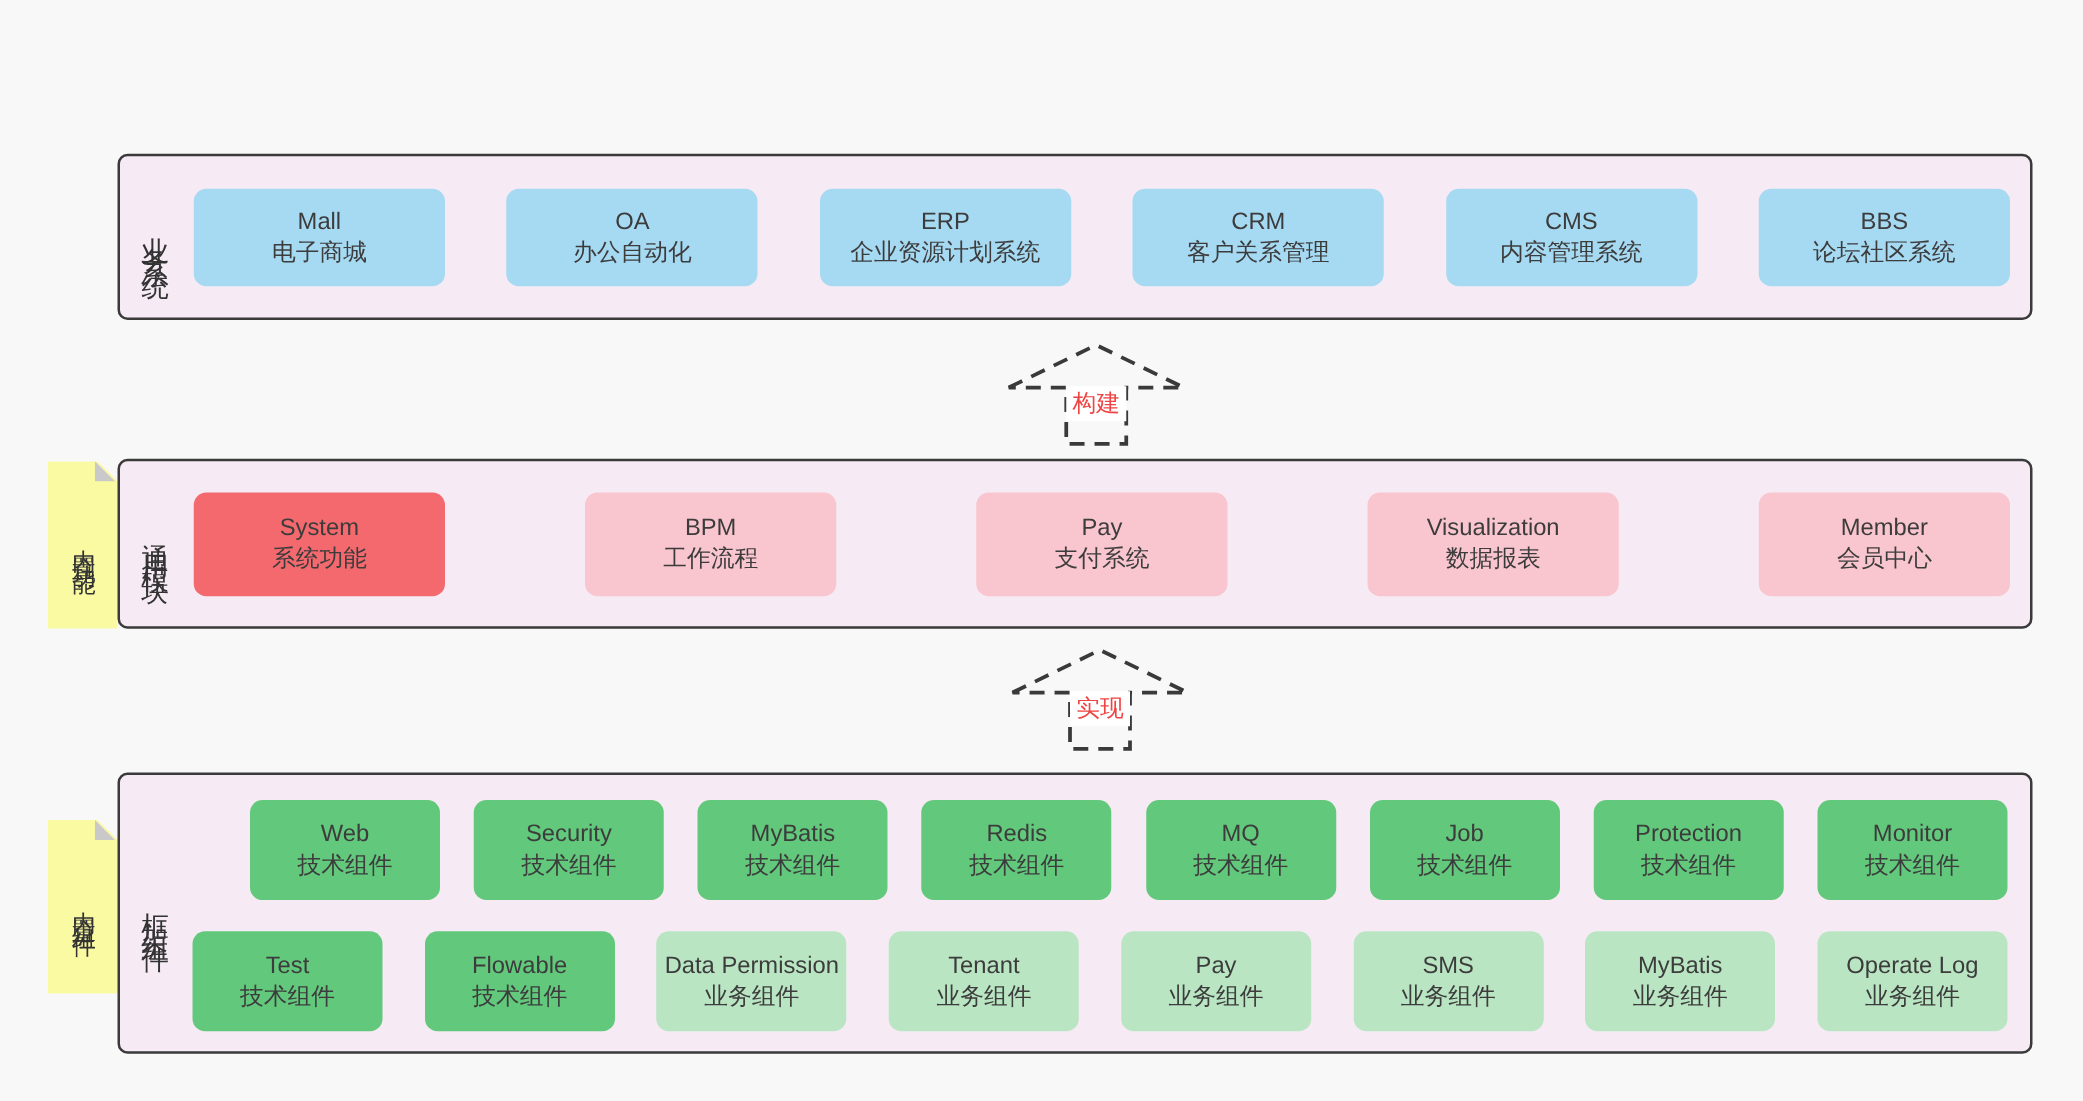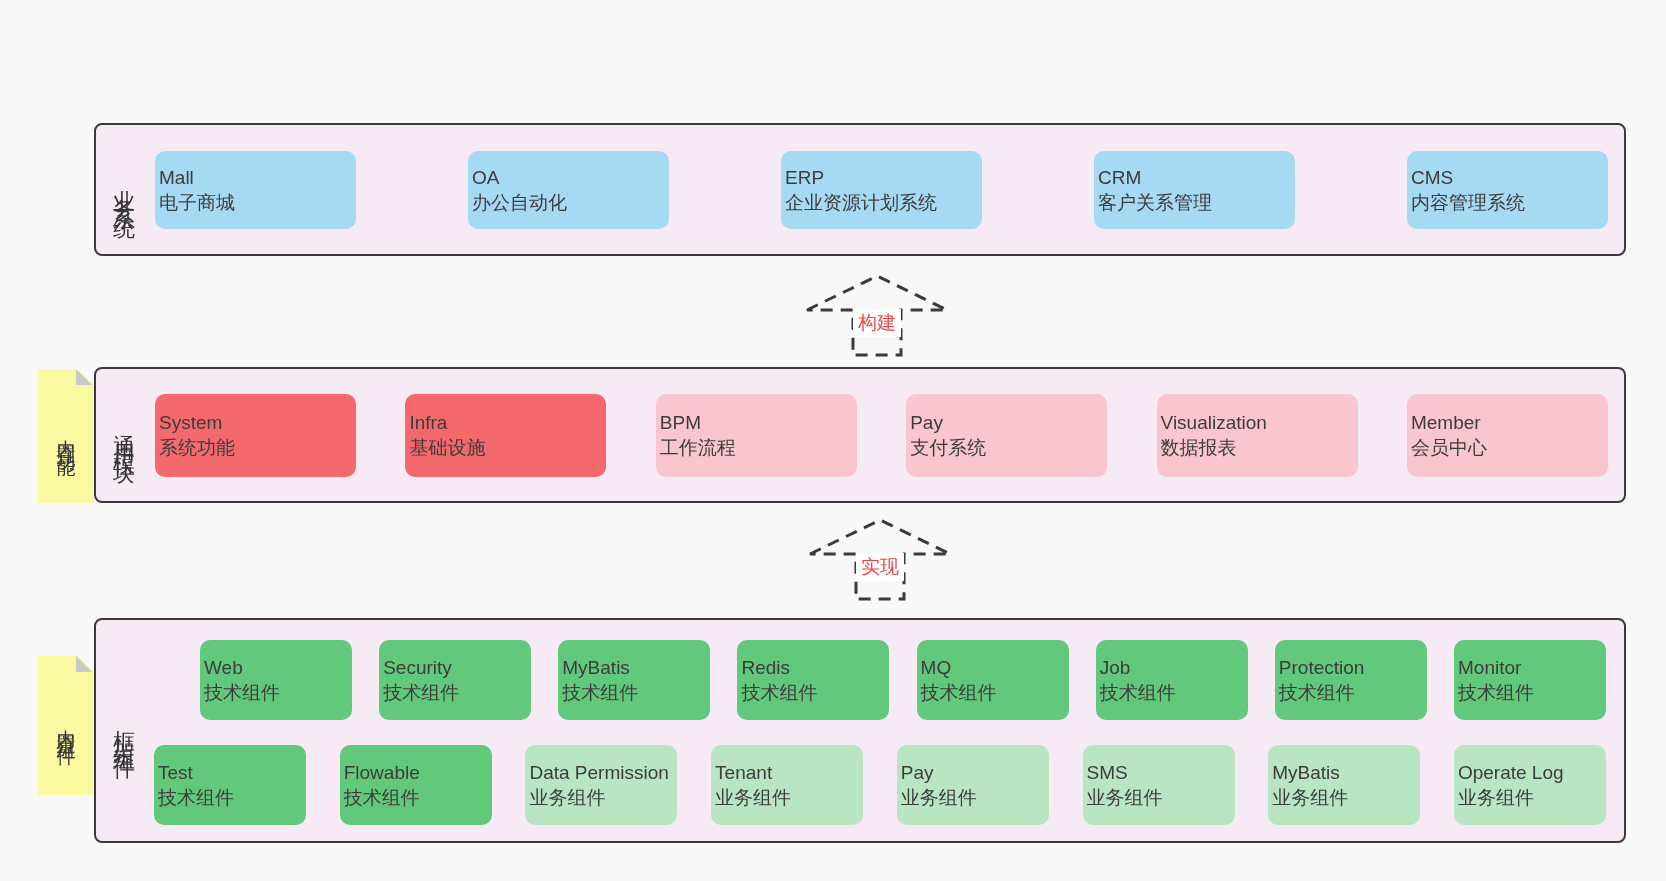--- a/index.html
+++ b/index.html
@@ -21,21 +21,21 @@
     font-size:22px;letter-spacing:9px;color:#333;white-space:nowrap;
   }
   
   .boxes{position:absolute;left:59px;right:16px;top:0;bottom:0;
     display:flex;justify-content:space-between;align-items:center;}
   .rowboxes{position:absolute;left:58px;right:18px;display:flex;justify-content:space-between;}
   .row1{top:20px;padding-left:46px;}
   .row2{top:125px;}
   .mbox{
     border-radius:10px;display:flex;flex-direction:column;justify-content:center;
-    align-items:flex-start;text-align:center;font-size:19px;line-height:25px;box-sizing:border-box;
+    align-items:center;text-align:center;font-size:19px;line-height:25px;box-sizing:border-box;
     padding:2px 4px;
   }
   .boxes1 .mbox{width:201px;height:78px;}
   .boxes2 .mbox{width:201px;height:83px;}
   .boxes3 .mbox{width:152px;height:80px;}
   .blue{background:#a6d9f2;}
   .red{background:#f3696e;}
   .pink{background:#f9c5ce;}
   .green{background:#62c87c;}
   .green-light{background:#b9e5c3;}
@@ -86,20 +86,24 @@
         <div>企业资源计划系统</div>
       </div>
       <div class="mbox blue">
         <div>CRM</div>
         <div>客户关系管理</div>
       </div>
       <div class="mbox blue">
         <div>CMS</div>
         <div>内容管理系统</div>
       </div>
+      <div class="mbox blue">
+        <div>BBS</div>
+        <div>论坛社区系统</div>
+      </div>
     </div>
   </section>
 
   <div class="arrow arrow1">
     <svg width="160" height="86" viewBox="0 0 160 86">
       <polygon points="10,37 80,3 150,37 104,37 104,82 56,82 56,37" fill="none" stroke="#3a3a3a" stroke-width="3" stroke-dasharray="12 8"></polygon>
     </svg>
     <span class="arrow-label">构建</span>
   </div>
 
@@ -108,24 +112,20 @@
   </div>
   <div class="fold" style="left:76px;top:369px;right:auto;"></div>
 
   <section class="band band2">
     <div class="vlabel">通用模块</div>
     <div class="boxes boxes2">
       <div class="mbox red">
         <div>System</div>
         <div>系统功能</div>
       </div>
-      <div class="mbox red">
-        <div>Infra</div>
-        <div>基础设施</div>
-      </div>
       <div class="mbox pink">
         <div>BPM</div>
         <div>工作流程</div>
       </div>
       <div class="mbox pink">
         <div>Pay</div>
         <div>支付系统</div>
       </div>
       <div class="mbox pink">
         <div>Visualization</div>

